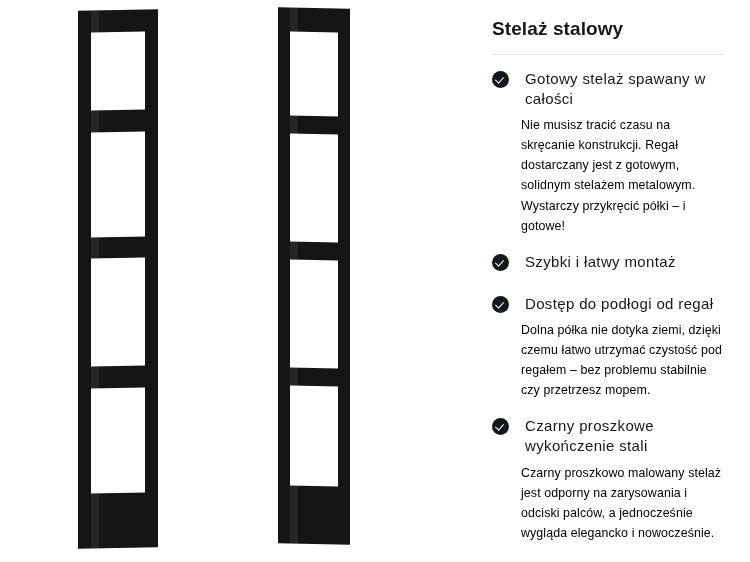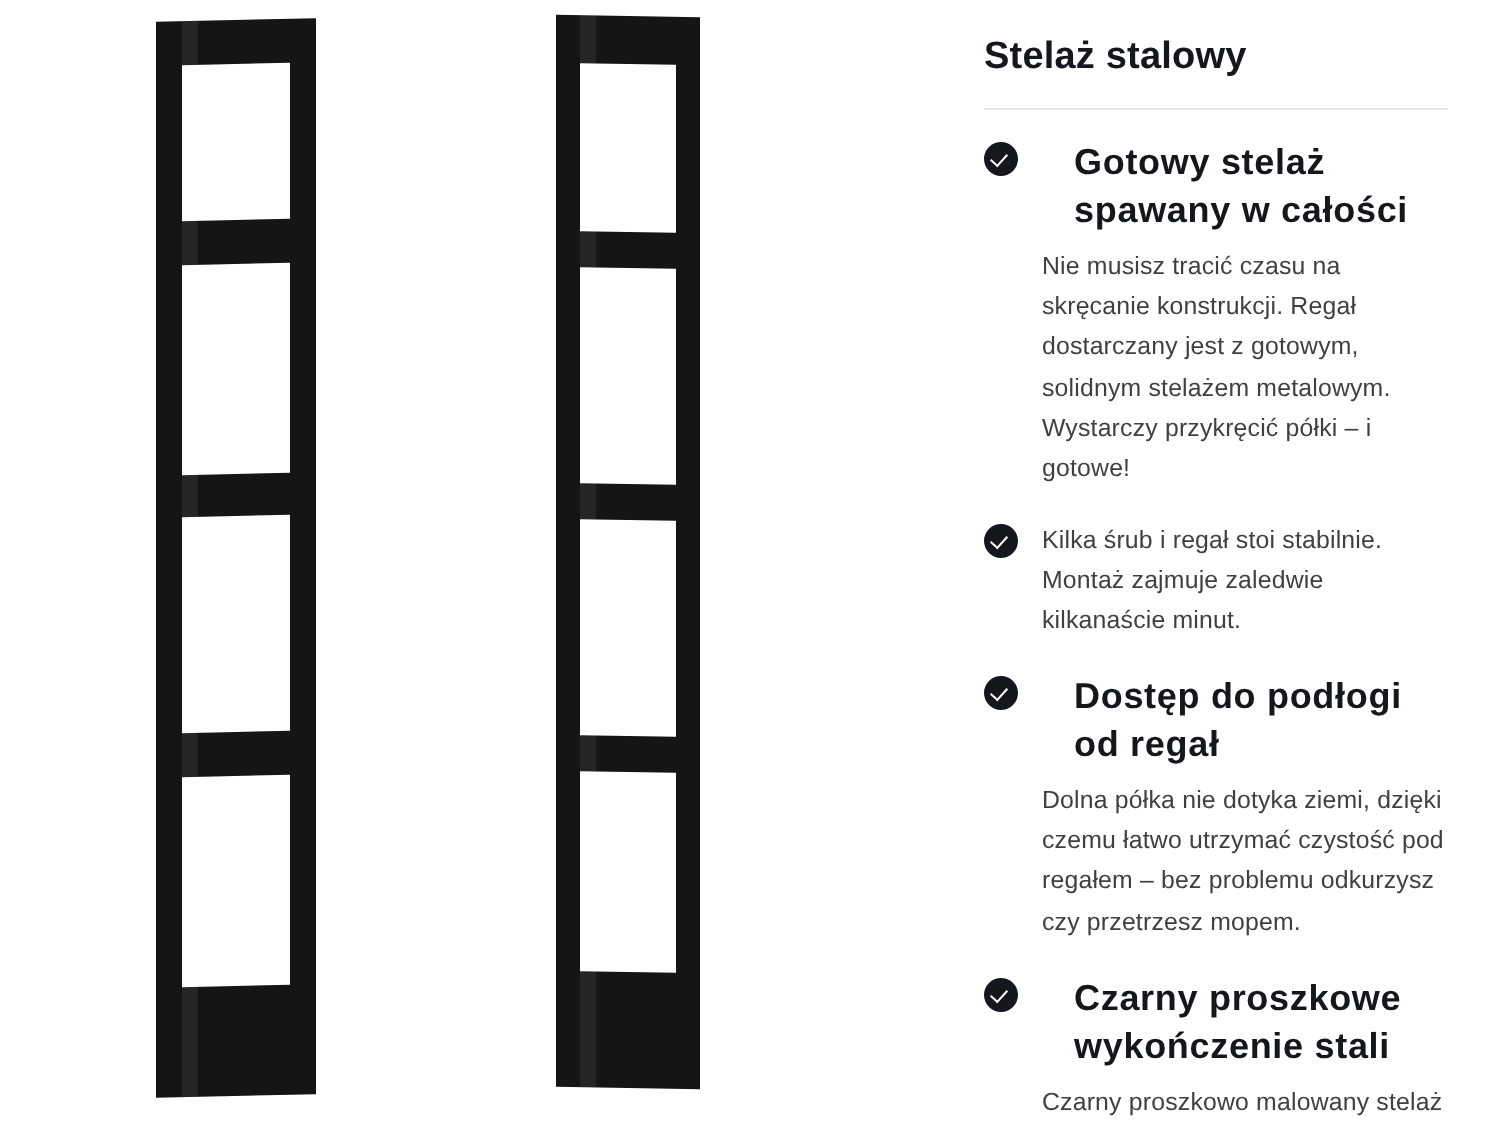--- a/index.html
+++ b/index.html
@@ -116,31 +116,31 @@
     width: 4px;
     height: 7px;
     border: solid #ffffff;
     border-width: 0 1.8px 1.8px 0;
     transform: rotate(42deg);
   }
 
   .feature-body { flex: 1 1 auto; min-width: 0; }
 
   .feature-heading {
-    font-size: 18px;
-    font-weight: bold;
+    font-size: 15px;
+    font-weight: normal;
     color: #14181d;
     line-height: 1.34;
     letter-spacing: 0.35px;
-    margin: 0 0 6px 16px;
+    margin: 0 0 6px 4px;
   }
 
   .feature-text {
     font-size: 12.4px;
-    color: #404040;
+    color: #000000;
     line-height: 1.62;
     margin: 0;
     letter-spacing: 0.1px;
   }
 </style>
 </head>
 <body>
 
 <div class="page">
 
@@ -173,29 +173,29 @@
       <span class="check-icon"></span>
       <div class="feature-body">
         <div class="feature-heading">Gotowy stelaż  spawany w całości</div>
         <p class="feature-text">Nie musisz tracić czasu na skręcanie konstrukcji. Regał dostarczany jest z gotowym, solidnym stelażem metalowym. Wystarczy przykręcić półki – i gotowe!</p>
       </div>
     </div>
 
     <div class="feature">
       <span class="check-icon"></span>
       <div class="feature-body">
-        <p class="feature-text">Kilka śrub i regał stoi stabilnie. Montaż zajmuje zaledwie kilkanaście minut.</p>
+        <div class="feature-heading">Szybki i łatwy montaż</div>
       </div>
     </div>
 
     <div class="feature">
       <span class="check-icon"></span>
       <div class="feature-body">
         <div class="feature-heading">Dostęp do podłogi od regał</div>
-        <p class="feature-text">Dolna półka nie dotyka ziemi, dzięki czemu łatwo utrzymać czystość pod regałem – bez problemu odkurzysz czy przetrzesz mopem.</p>
+        <p class="feature-text">Dolna półka nie dotyka ziemi, dzięki czemu łatwo utrzymać czystość pod regałem – bez problemu stabilnie czy przetrzesz mopem.</p>
       </div>
     </div>
 
     <div class="feature">
       <span class="check-icon"></span>
       <div class="feature-body">
         <div class="feature-heading">Czarny proszkowe wykończenie stali</div>
         <p class="feature-text">Czarny proszkowo malowany stelaż jest odporny na zarysowania i odciski palców, a jednocześnie wygląda elegancko i nowocześnie.</p>
       </div>
     </div>

